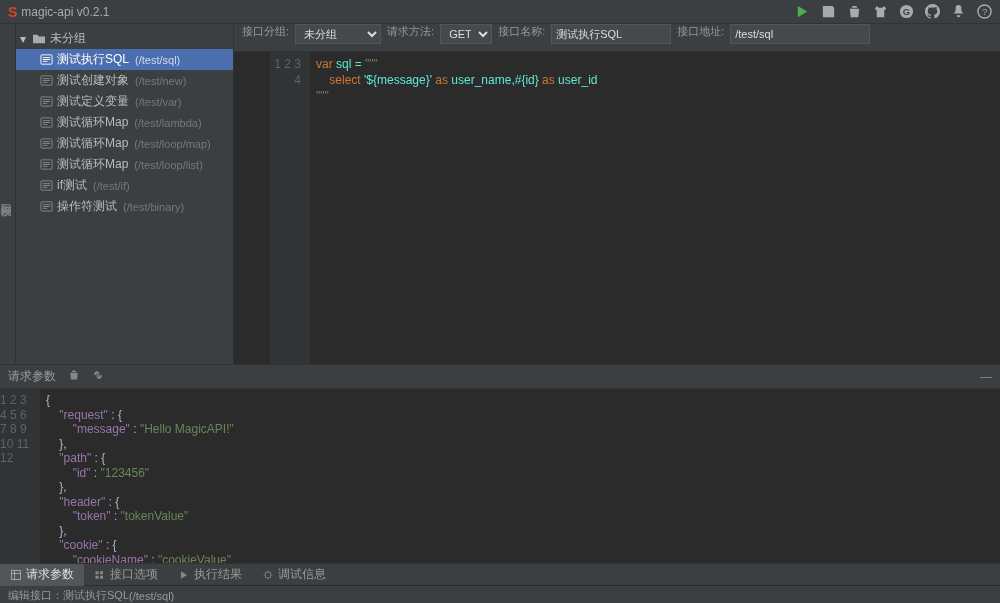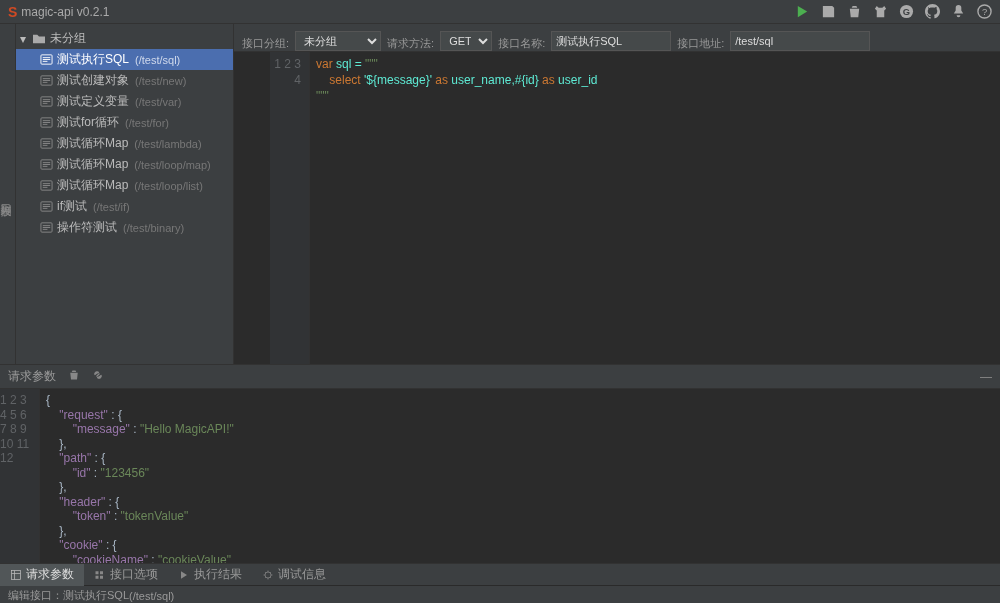--- a/index.html
+++ b/index.html
@@ -19,21 +19,21 @@
   .tree-root { display:flex; align-items:center; gap:4px; padding:2px 4px; cursor:pointer; }
   .tree-root .chev { width:8px; }
   .folder-icon { display:inline-block; }
   .folder-icon svg{ width:14px;height:12px; display:block;}
   .file-icon svg{ width:13px;height:13px; display:block;}
   .tree-item { display:flex; align-items:center; gap:4px; padding:2px 4px 2px 24px; cursor:pointer; white-space:nowrap; overflow:hidden; }
   .tree-item.selected { background:#4b6eaf; color:#fff; }
   .tree-item .path { color:#777; font-size:11px; margin-left:2px;}
   .tree-item.selected .path { color:#cfd9ec; }
   .editor-area { flex:1; display:flex; flex-direction:column; }
-  .topfields { height:28px; background:#3c3f41; display:flex; align-items:flex-end; gap:6px; padding:0 8px; border-bottom:1px solid #323232;}
+  .topfields { height:28px; background:#3c3f41; display:flex; align-items:flex-start; gap:6px; padding:0 8px; border-bottom:1px solid #323232;}
   .topfields label{ color:#999; font-size:11px;}
   .topfields select,.topfields input{ background:#45494a; border:1px solid #555; color:#ddd; font-size:11px; height:20px; padding:0 4px;}
   .field-group{width:86px;}
   .field-method{width:52px;}
   .field-name{width:120px;}
   .field-url{width:140px;}
   .code { flex:1; display:flex; background:#2b2b2b; font-family:Consolas,monospace; font-size:12px; overflow:hidden;margin-left:36px;}
   .gutter { width:40px; background:#313335; color:#606366; text-align:right; padding:4px 8px 4px 0; line-height:16px; border-right:1px solid #323232;}
   .lines { padding:4px 6px; line-height:16px; white-space:pre; }
   .kw{color:#cc7832;} .str{color:#6a8759;} .id{color:#5eead4;}
@@ -150,30 +150,20 @@
           <span>测试定义变量</span>
           <span class="path">(/test/var)</span>
         </div>
         <div class="tree-item">
           <span class="file-icon">
             <svg viewBox="0 0 14 14">
               <rect x="1" y="2" width="12" height="10" rx="1" fill="none" stroke="#888"></rect>
               <path d="M3 5h8M3 7h8M3 9h5" stroke="#888"></path>
             </svg>
           </span>
-          <span>测试for循环</span>
-          <span class="path">(/test/for)</span>
-        </div>
-        <div class="tree-item">
-          <span class="file-icon">
-            <svg viewBox="0 0 14 14">
-              <rect x="1" y="2" width="12" height="10" rx="1" fill="none" stroke="#888"></rect>
-              <path d="M3 5h8M3 7h8M3 9h5" stroke="#888"></path>
-            </svg>
-          </span>
           <span>测试循环Map</span>
           <span class="path">(/test/lambda)</span>
         </div>
         <div class="tree-item">
           <span class="file-icon">
             <svg viewBox="0 0 14 14">
               <rect x="1" y="2" width="12" height="10" rx="1" fill="none" stroke="#888"></rect>
               <path d="M3 5h8M3 7h8M3 9h5" stroke="#888"></path>
             </svg>
           </span>

